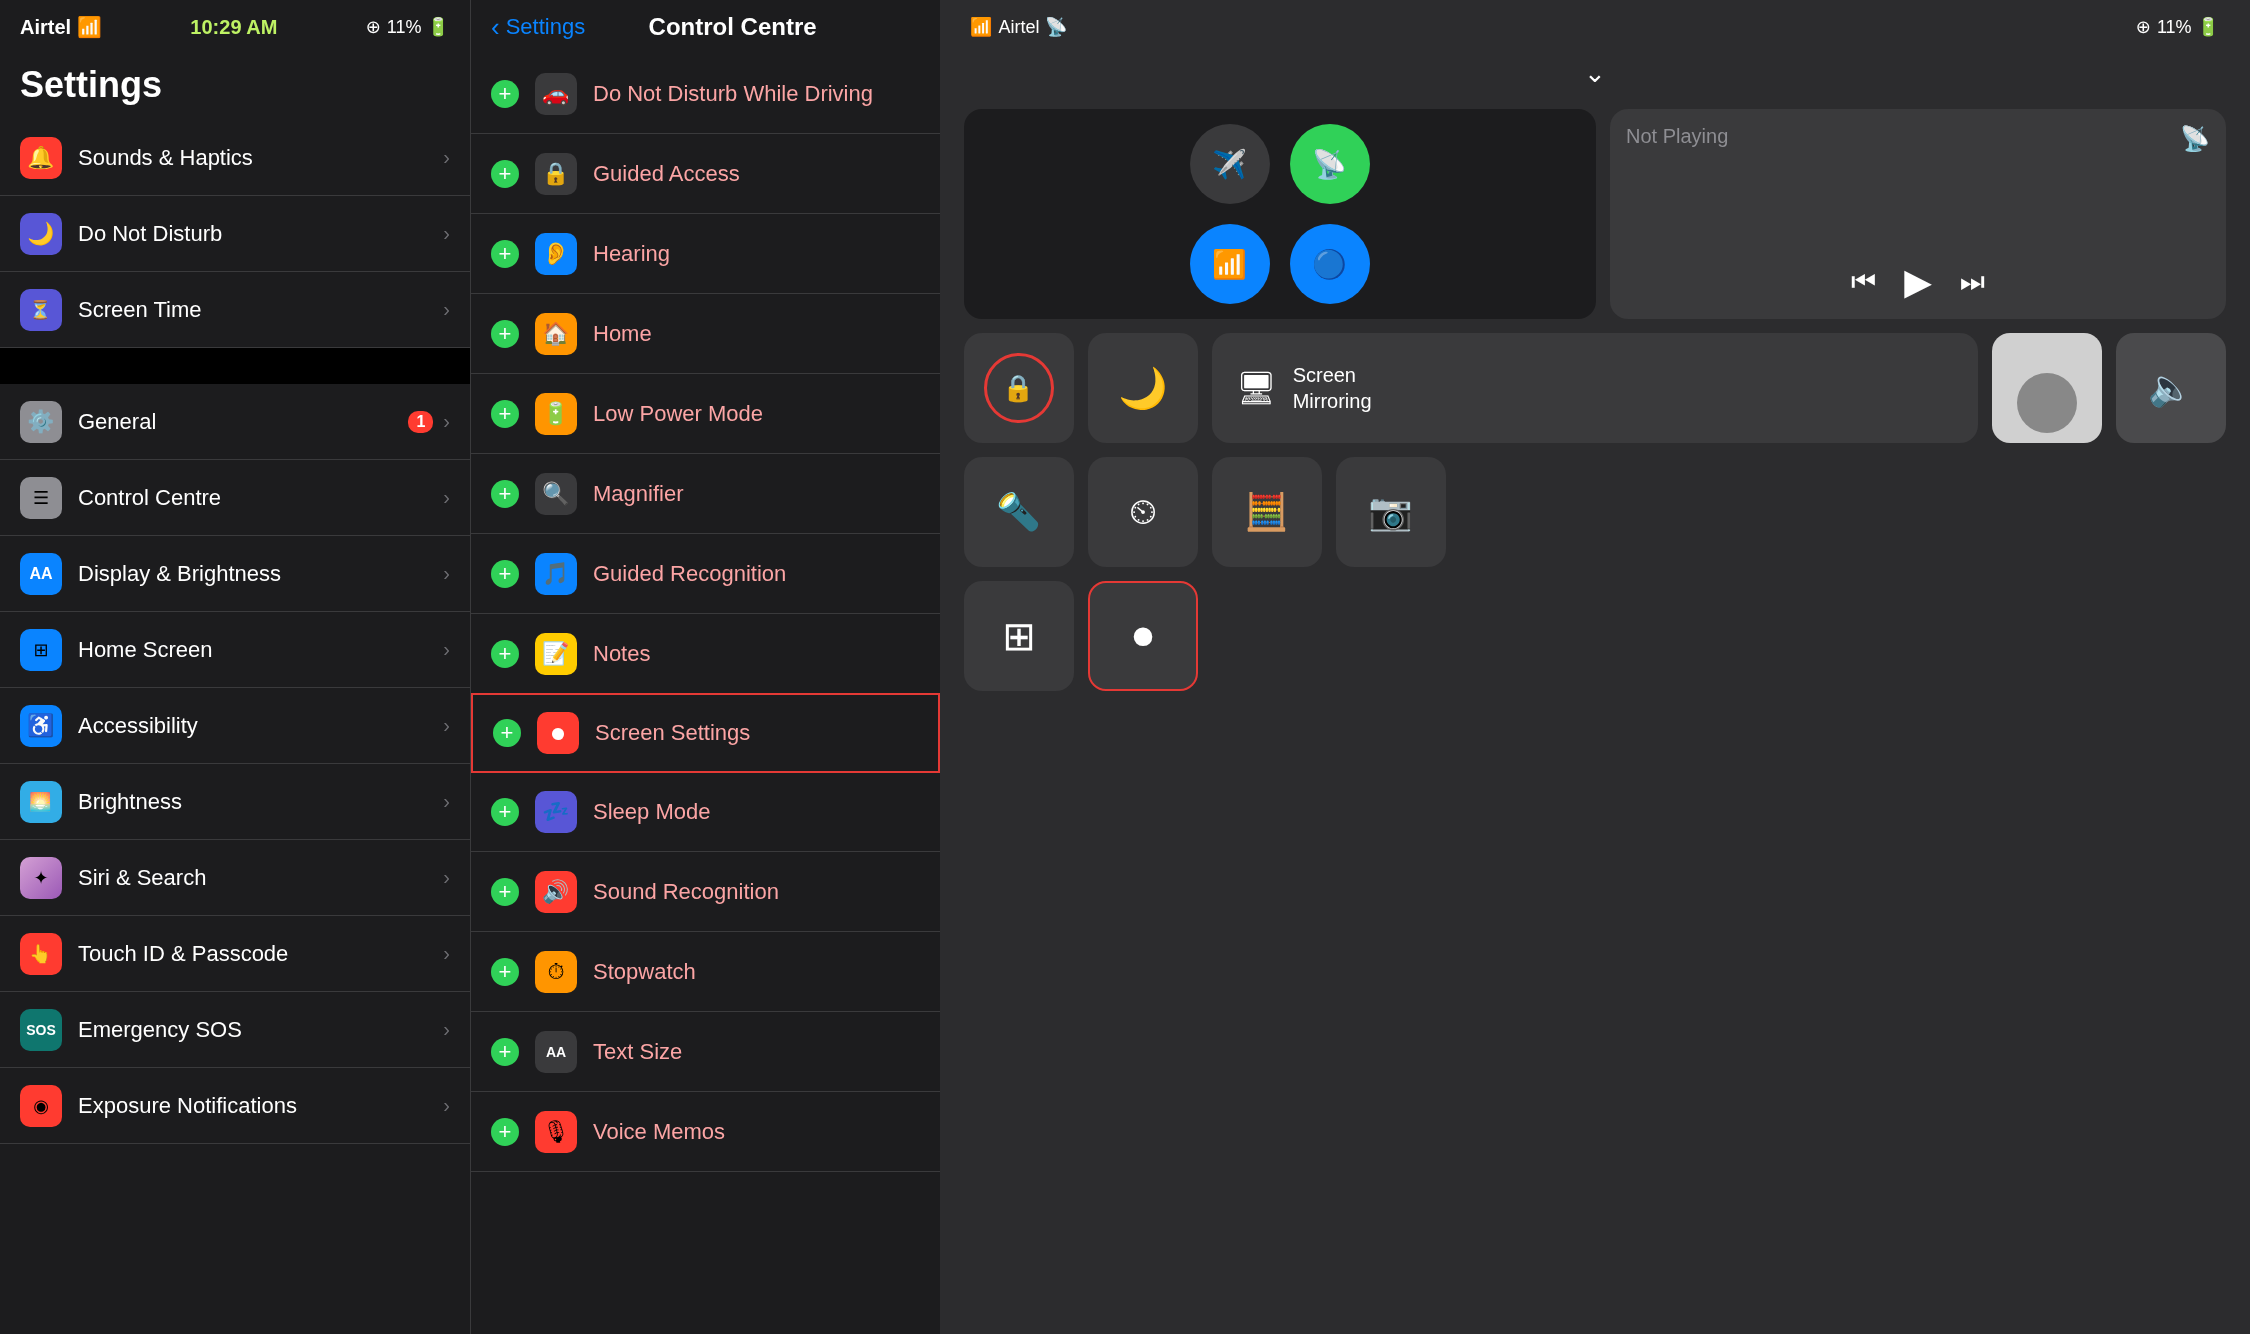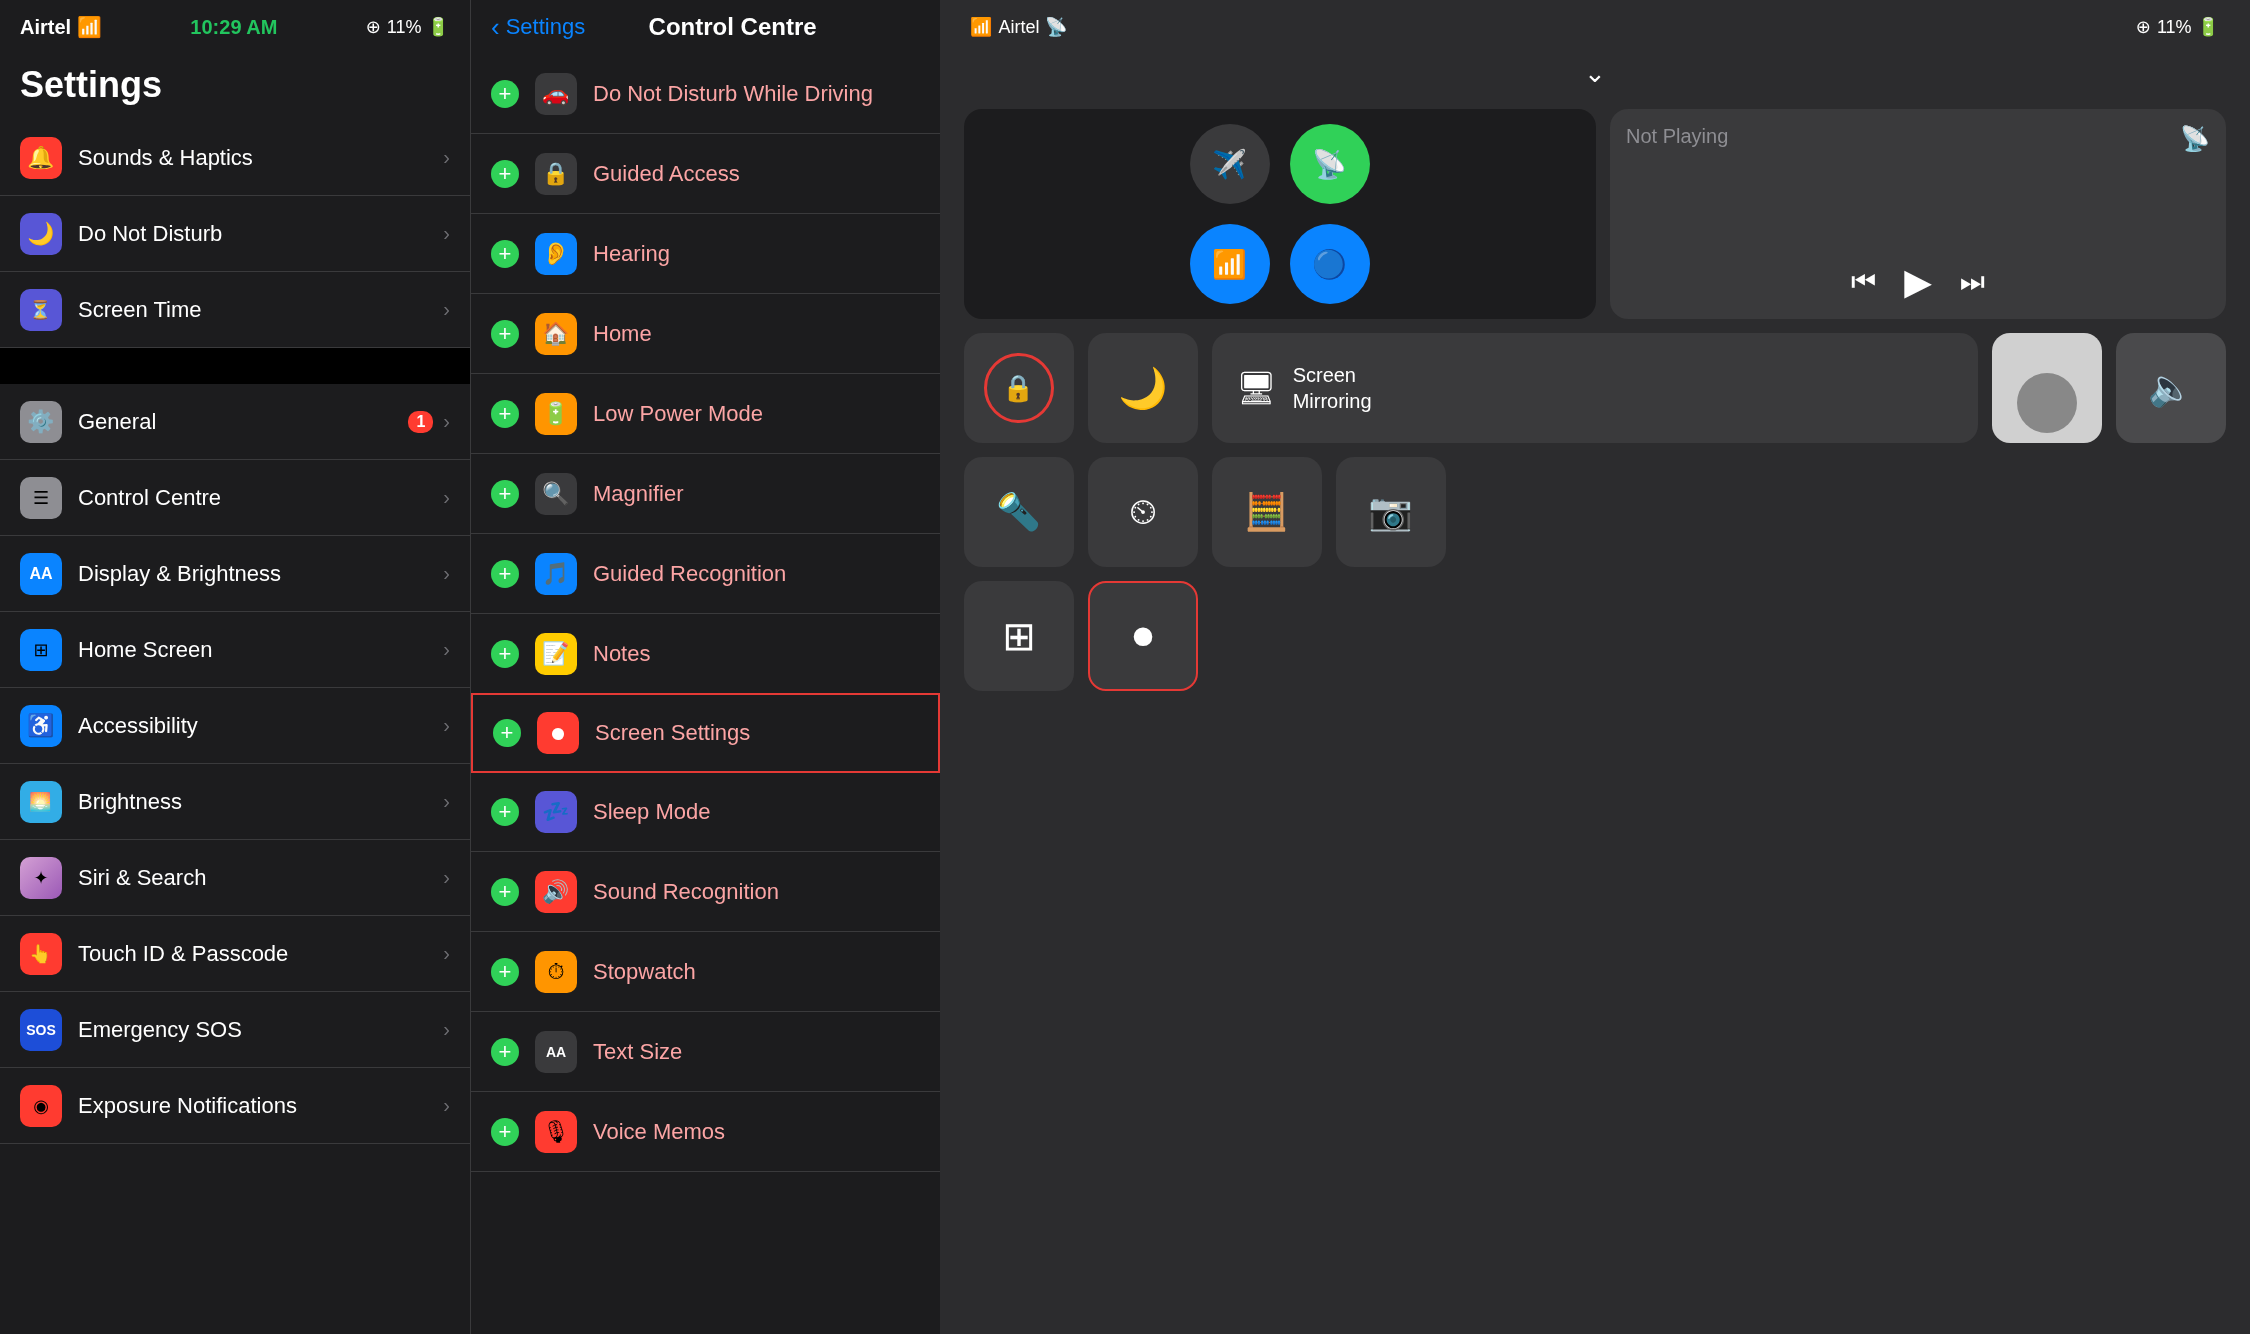--- a/index.html
+++ b/index.html
@@ -24,21 +24,21 @@
 
     .status-bar {
       height: 54px;
       display: flex;
       align-items: center;
       justify-content: space-between;
       padding: 0 20px;
       background: #1c1c1e;
     }
     .status-bar-left { color: #fff; font-size: 20px; font-weight: 600; display: flex; align-items: center; gap: 6px; }
-    .status-bar-center { color: #22c55e; font-size: 20px; font-weight: 600; }
+    .status-bar-center { color: #bef264; font-size: 20px; font-weight: 600; }
     .status-bar-right { color: #fff; font-size: 18px; display: flex; align-items: center; gap: 6px; }
 
     .panel-title {
       font-size: 36px;
       font-weight: 700;
       color: #fff;
       padding: 10px 20px 14px;
     }
 
     .settings-list {
@@ -448,21 +448,21 @@
       <span class="chevron">›</span>
     </div>
 
     <div class="settings-item">
       <div class="settings-icon" style="background:#ff3b30; font-size:18px;">👆</div>
       <span class="settings-label">Touch ID &amp; Passcode</span>
       <span class="chevron">›</span>
     </div>
 
     <div class="settings-item">
-      <div class="settings-icon" style="background:#1d4ed8; font-size:14px; font-weight:800; color:#fff;">SOS</div>
+      <div class="settings-icon" style="background:#0f766e; font-size:14px; font-weight:800; color:#fff;">SOS</div>
       <span class="settings-label">Emergency SOS</span>
       <span class="chevron">›</span>
     </div>
 
     <div class="settings-item">
       <div class="settings-icon" style="background:#ff3b30; font-size:18px;">◉</div>
       <span class="settings-label">Exposure Notifications</span>
       <span class="chevron">›</span>
     </div>
 

